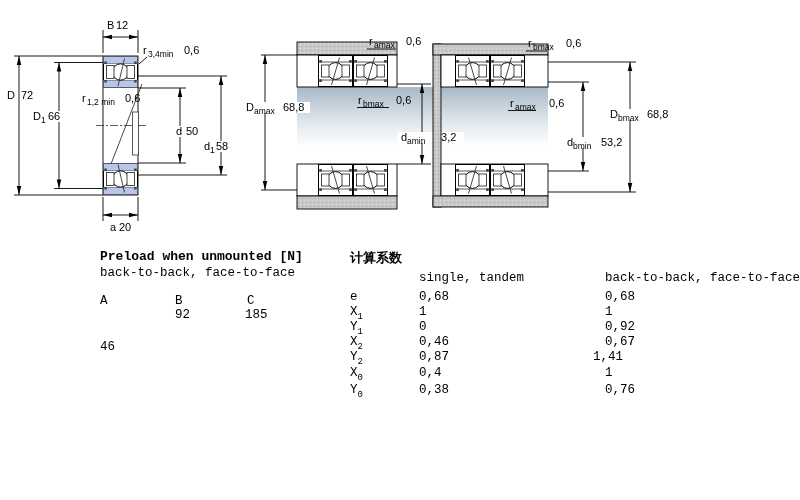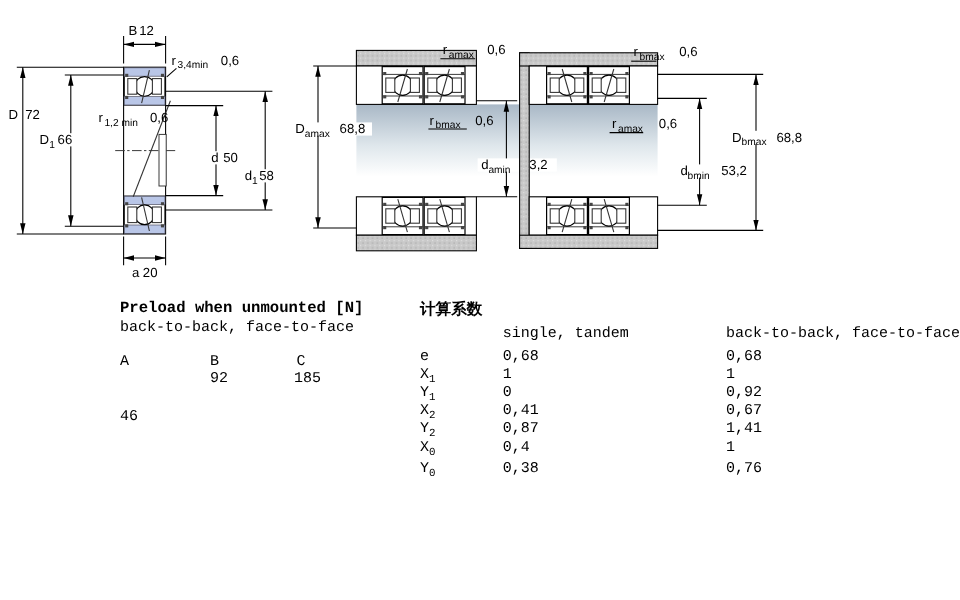--- a/index.html
+++ b/index.html
@@ -257,27 +257,27 @@
     <span class="cell" style="left:69px;">1</span>
     <span class="cell" style="left:255px;">1</span>
   </div>
   <div class="row" style="top:71px;">
     <span class="cell" style="left:0;"><span>Y</span><sub>1</sub></span>
     <span class="cell" style="left:69px;">0</span>
     <span class="cell" style="left:255px;">0,92</span>
   </div>
   <div class="row" style="top:86px;">
     <span class="cell" style="left:0;"><span>X</span><sub>2</sub></span>
-    <span class="cell" style="left:69px;">0,41</span>
+    <span class="cell" style="left:69px;">0,46</span>
     <span class="cell" style="left:255px;">0,67</span>
   </div>
   <div class="row" style="top:101px;">
     <span class="cell" style="left:0;"><span>Y</span><sub>2</sub></span>
     <span class="cell" style="left:69px;">0,87</span>
-    <span class="cell" style="left:255px;">1,41</span>
+    <span class="cell" style="left:243px;">1,41</span>
   </div>
   <div class="row" style="top:117px;">
     <span class="cell" style="left:0;"><span>X</span><sub>0</sub></span>
     <span class="cell" style="left:69px;">0,4</span>
     <span class="cell" style="left:255px;">1</span>
   </div>
   <div class="row" style="top:134px;">
     <span class="cell" style="left:0;"><span>Y</span><sub>0</sub></span>
     <span class="cell" style="left:69px;">0,38</span>
     <span class="cell" style="left:255px;">0,76</span>

